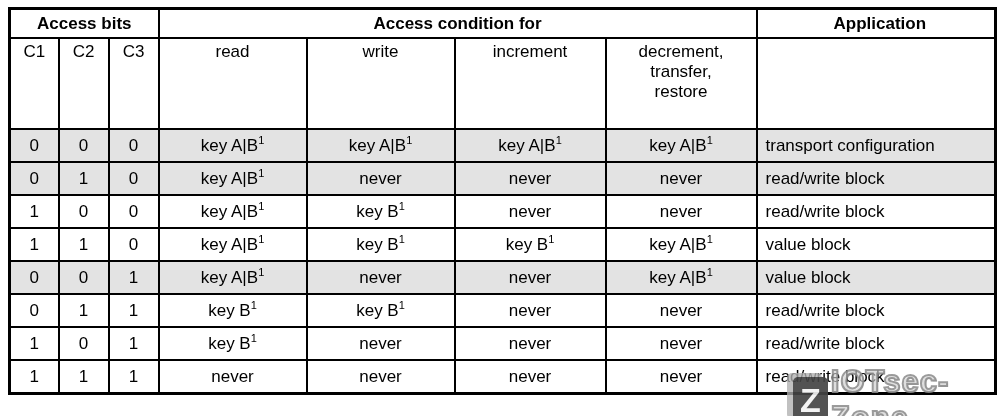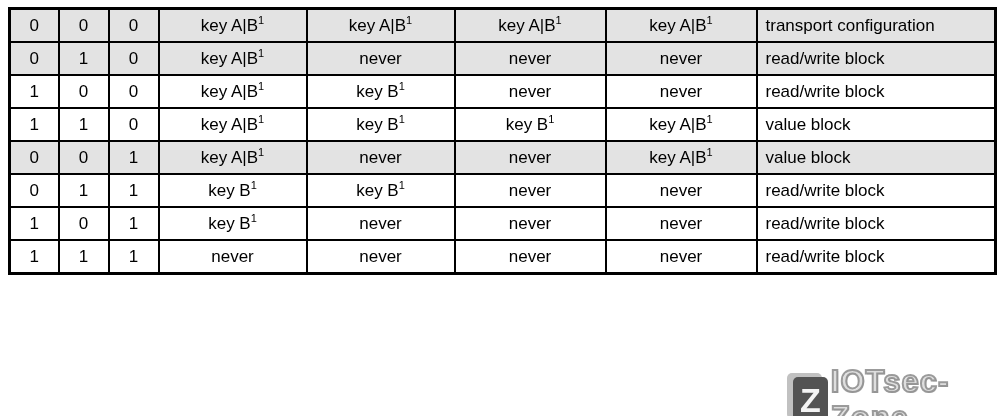--- a/index.html
+++ b/index.html
@@ -118,20 +118,37 @@
       <col style="width:49px">
       <col style="width:50px">
       <col style="width:50px">
       <col style="width:148px">
       <col style="width:148px">
       <col style="width:151px">
       <col style="width:151px">
       <col style="width:239px">
     </colgroup>
     <thead>
+      <tr class="h1">
+        <th colspan="3">Access bits</th>
+        <th colspan="4">Access condition for</th>
+        <th class="app-header">Application</th>
+      </tr>
+      <tr class="h2">
+        <td>C1</td>
+        <td>C2</td>
+        <td>C3</td>
+        <td>read</td>
+        <td>write</td>
+        <td>increment</td>
+        <td class="pre-line">decrement,
+transfer,
+restore</td>
+        <td></td>
+      </tr>
     </thead>
     <tbody>
         <tr class="shaded" style="background: rgb(227, 227, 227);">
           <td>0</td>
           <td>0</td>
           <td>0</td>
           <td>key A|B<sup>1</sup></td>
           <td>key A|B<sup>1</sup></td>
           <td>key A|B<sup>1</sup></td>
           <td>key A|B<sup>1</sup></td>

